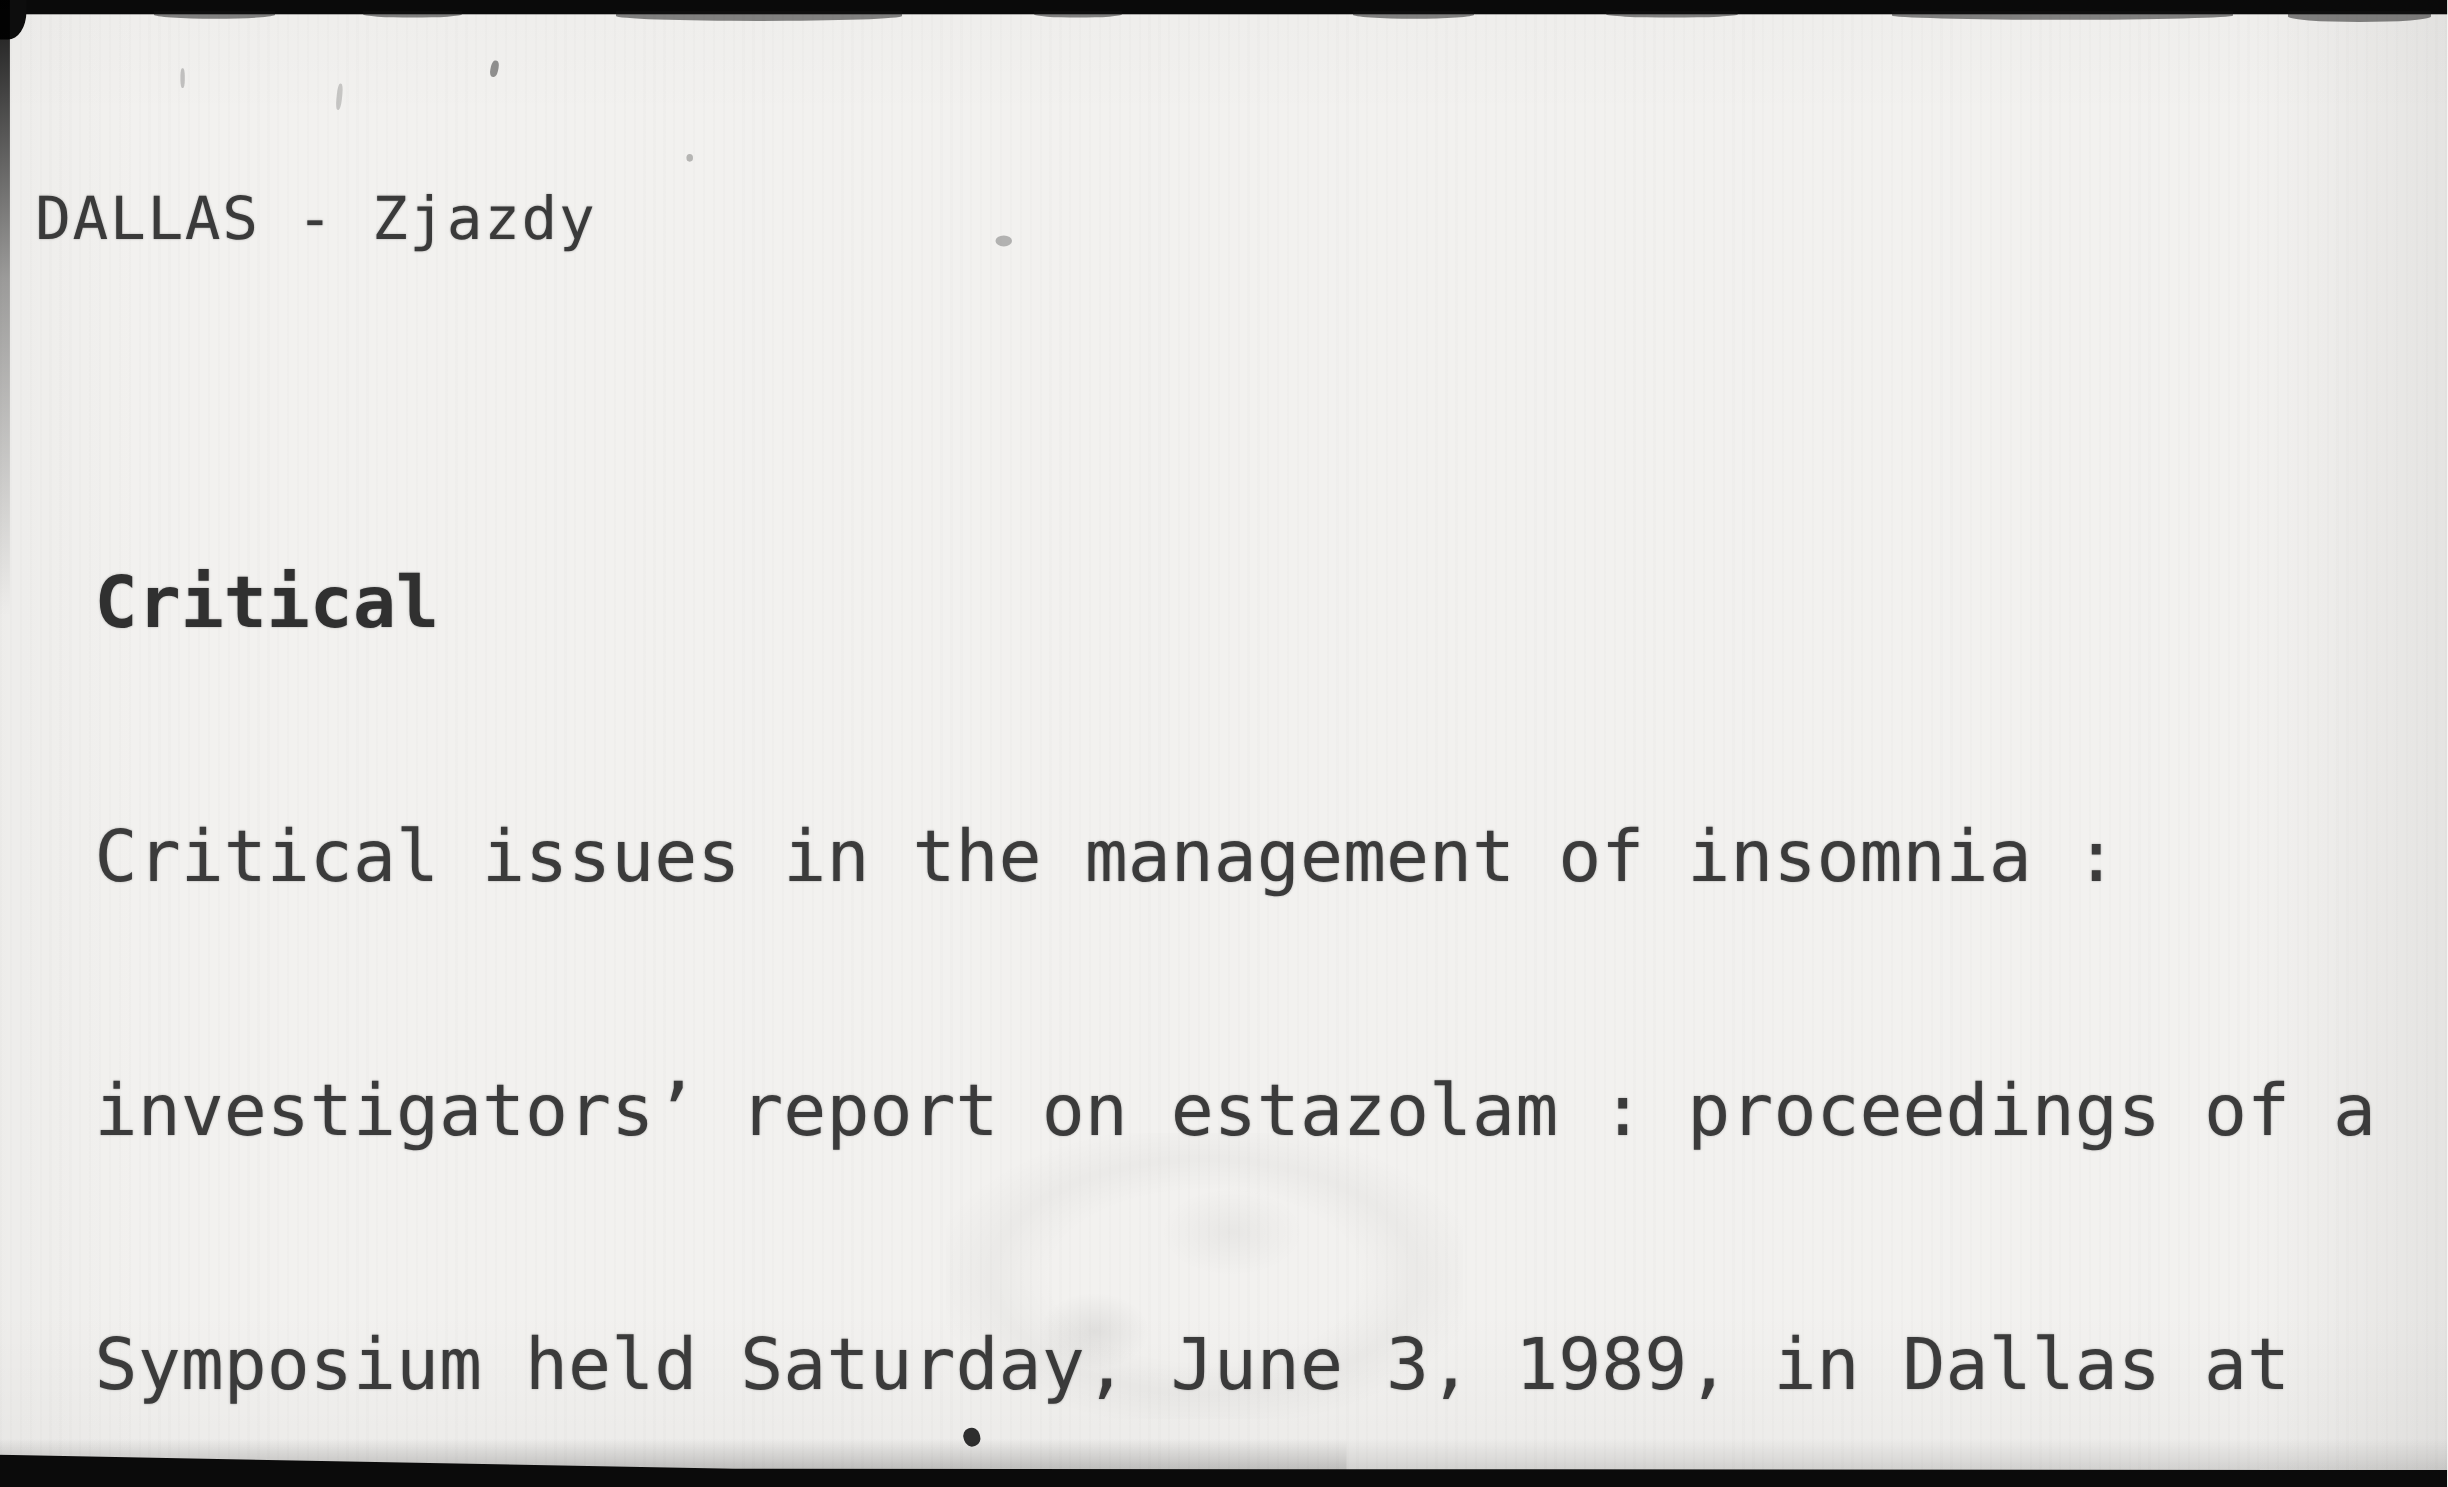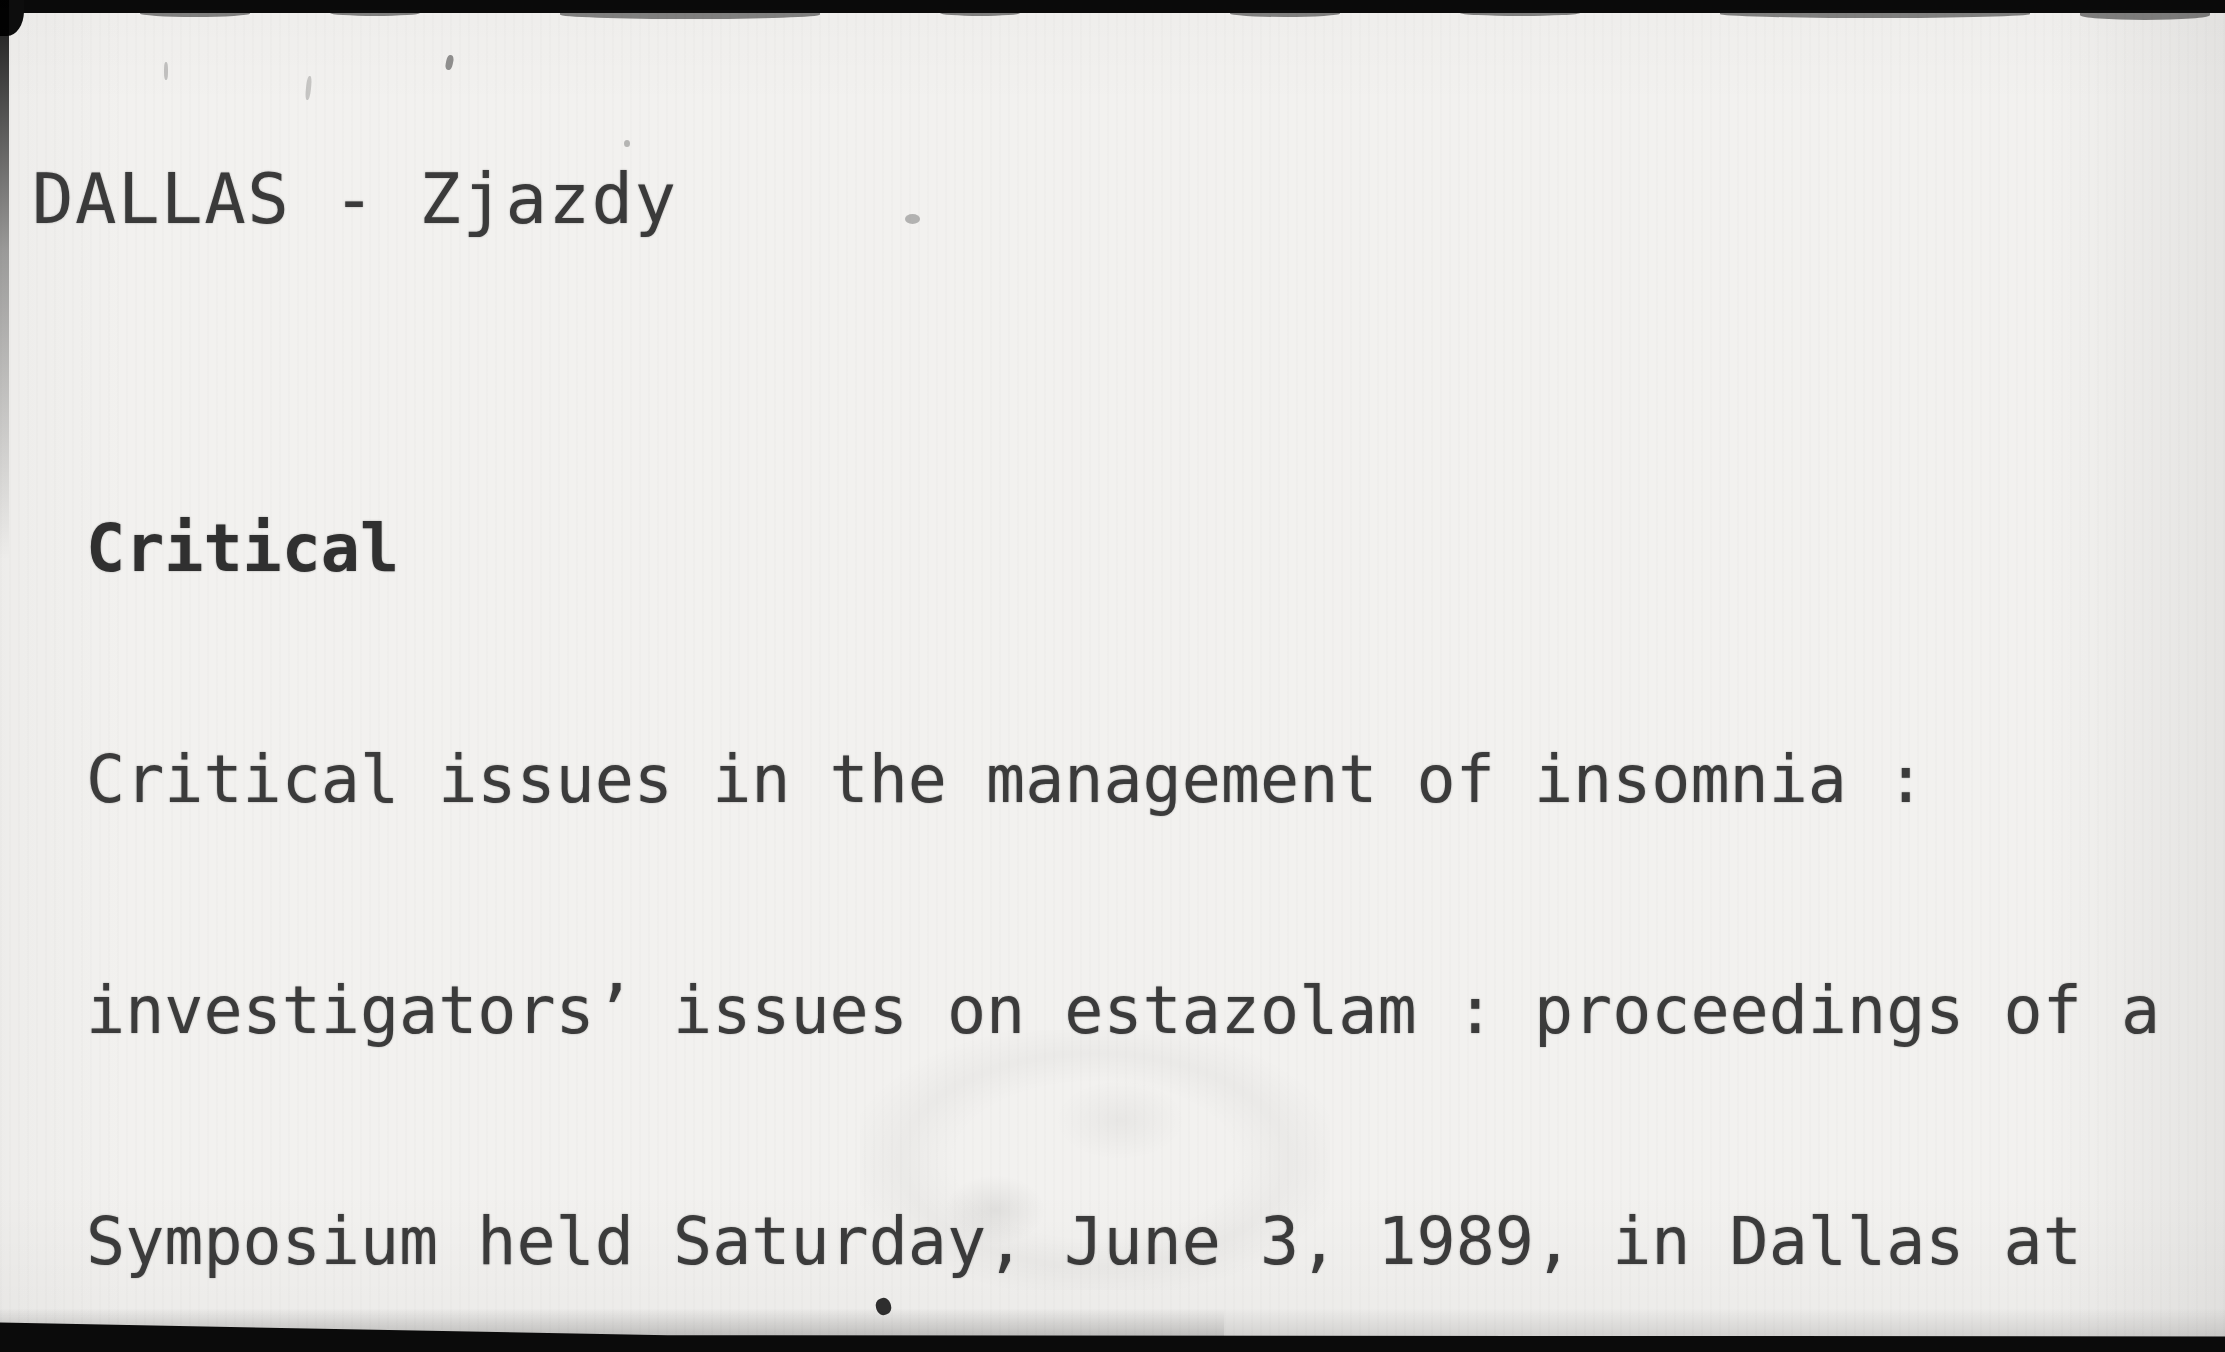--- a/index.html
+++ b/index.html
@@ -77,21 +77,21 @@
     left: 0; right: 0; bottom: 0;
     height: 42px;
     background: #0b0b0b;
     clip-path: polygon(0 30%, 30% 60%, 100% 63%, 100% 100%, 0 100%);
   }
   
   .subject-heading {
     position: absolute;
     left: 32px;
     top: 160px;
-    font-size: 69px;
+    font-size: 54px;
     line-height: 78px;
     letter-spacing: 1.5px;
     color: #3a3a3a;
     font-weight: normal;
   }
   .call-number {
     position: absolute;
     left: 1841px;
     top: 54px;
     font-size: 66px;
@@ -148,21 +148,21 @@
   <div class="rag r8"></div>
   <div class="corner-tl"></div>
   <div class="edge-left-sliver"></div>
 
   <div class="subject-heading txt">DALLAS - Zjazdy</div>
 
 
   <div class="entry txt">
     <div class="entry-heading">Critical</div>
     <div class="body-line">Critical issues in the management of insomnia :</div>
-    <div class="body-line">investigators’ issues on estazolam : proceedings of a</div>
+    <div class="body-line">investigators’ report on estazolam : proceedings of a</div>
     <div class="body-line">Symposium held Saturday, June 3, 1989, in Dallas at</div>
     
     
     
     
   </div>
 
   <div class="smudge m1"></div>
   <div class="smudge m2"></div>
   <div class="smudge m3"></div>

